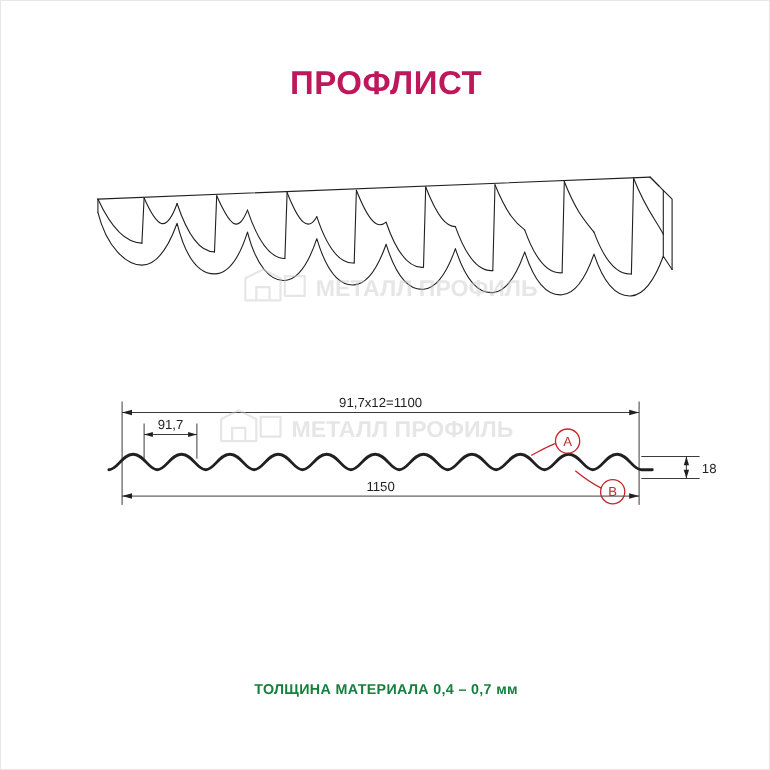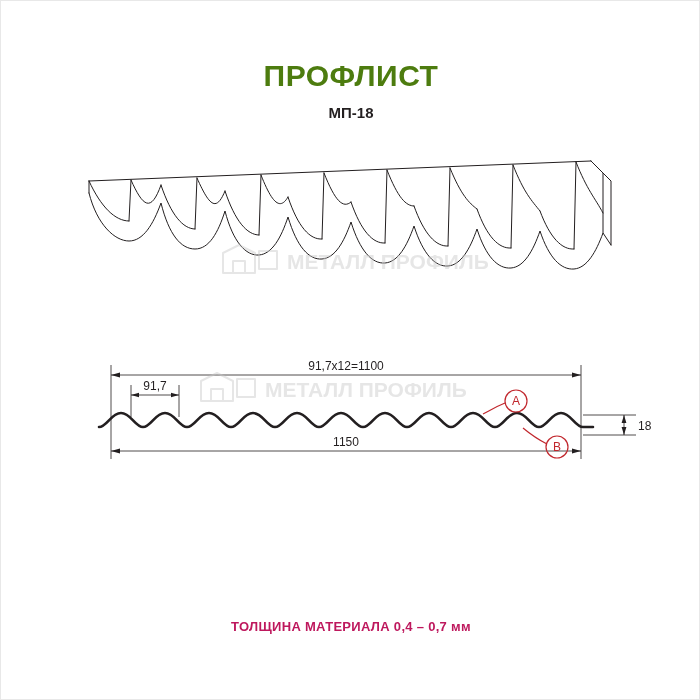--- a/index.html
+++ b/index.html
@@ -23,42 +23,42 @@
   }
   .title {
     position: absolute;
     top: 58px;
     left: 0;
     width: 700px;
     text-align: center;
     font-size: 30px;
     font-weight: bold;
     letter-spacing: 0.5px;
-    color: #4d7c0f;
+    color: #be185d;
   }
   .subtitle {
     position: absolute;
     top: 103px;
     left: 0;
     width: 700px;
     text-align: center;
     font-size: 15px;
     font-weight: bold;
     color: #231f20;
   }
   .footer-note {
     position: absolute;
     top: 618px;
     left: 0;
     width: 700px;
     text-align: center;
     font-size: 13px;
     font-weight: bold;
     letter-spacing: 0.3px;
-    color: #be185d;
+    color: #15803d;
   }
   .iso-wrap {
     position: absolute;
     top: 140px;
     left: 70px;
     width: 570px;
     height: 150px;
   }
   .dim-wrap {
     position: absolute;
@@ -92,21 +92,20 @@
     font-size: 12px;
     fill: #c1272d;
   }
 </style>
 </head>
 <body>
 
 <div class="page">
 
   <div class="title">ПРОФЛИСТ</div>
-  <div class="subtitle">МП-18</div>
 
   <div class="iso-wrap">
     <svg width="570" height="150" viewBox="0 0 570 150">
       <g fill="none" stroke="#231f20" stroke-width="1" stroke-linejoin="round" stroke-linecap="round">
 
         <path d="M18 40 L520 20"></path>
         <path d="M18 40 L18 52"></path>
 
         <path d="M18 52
                  C 26 84, 44 100, 58 100

